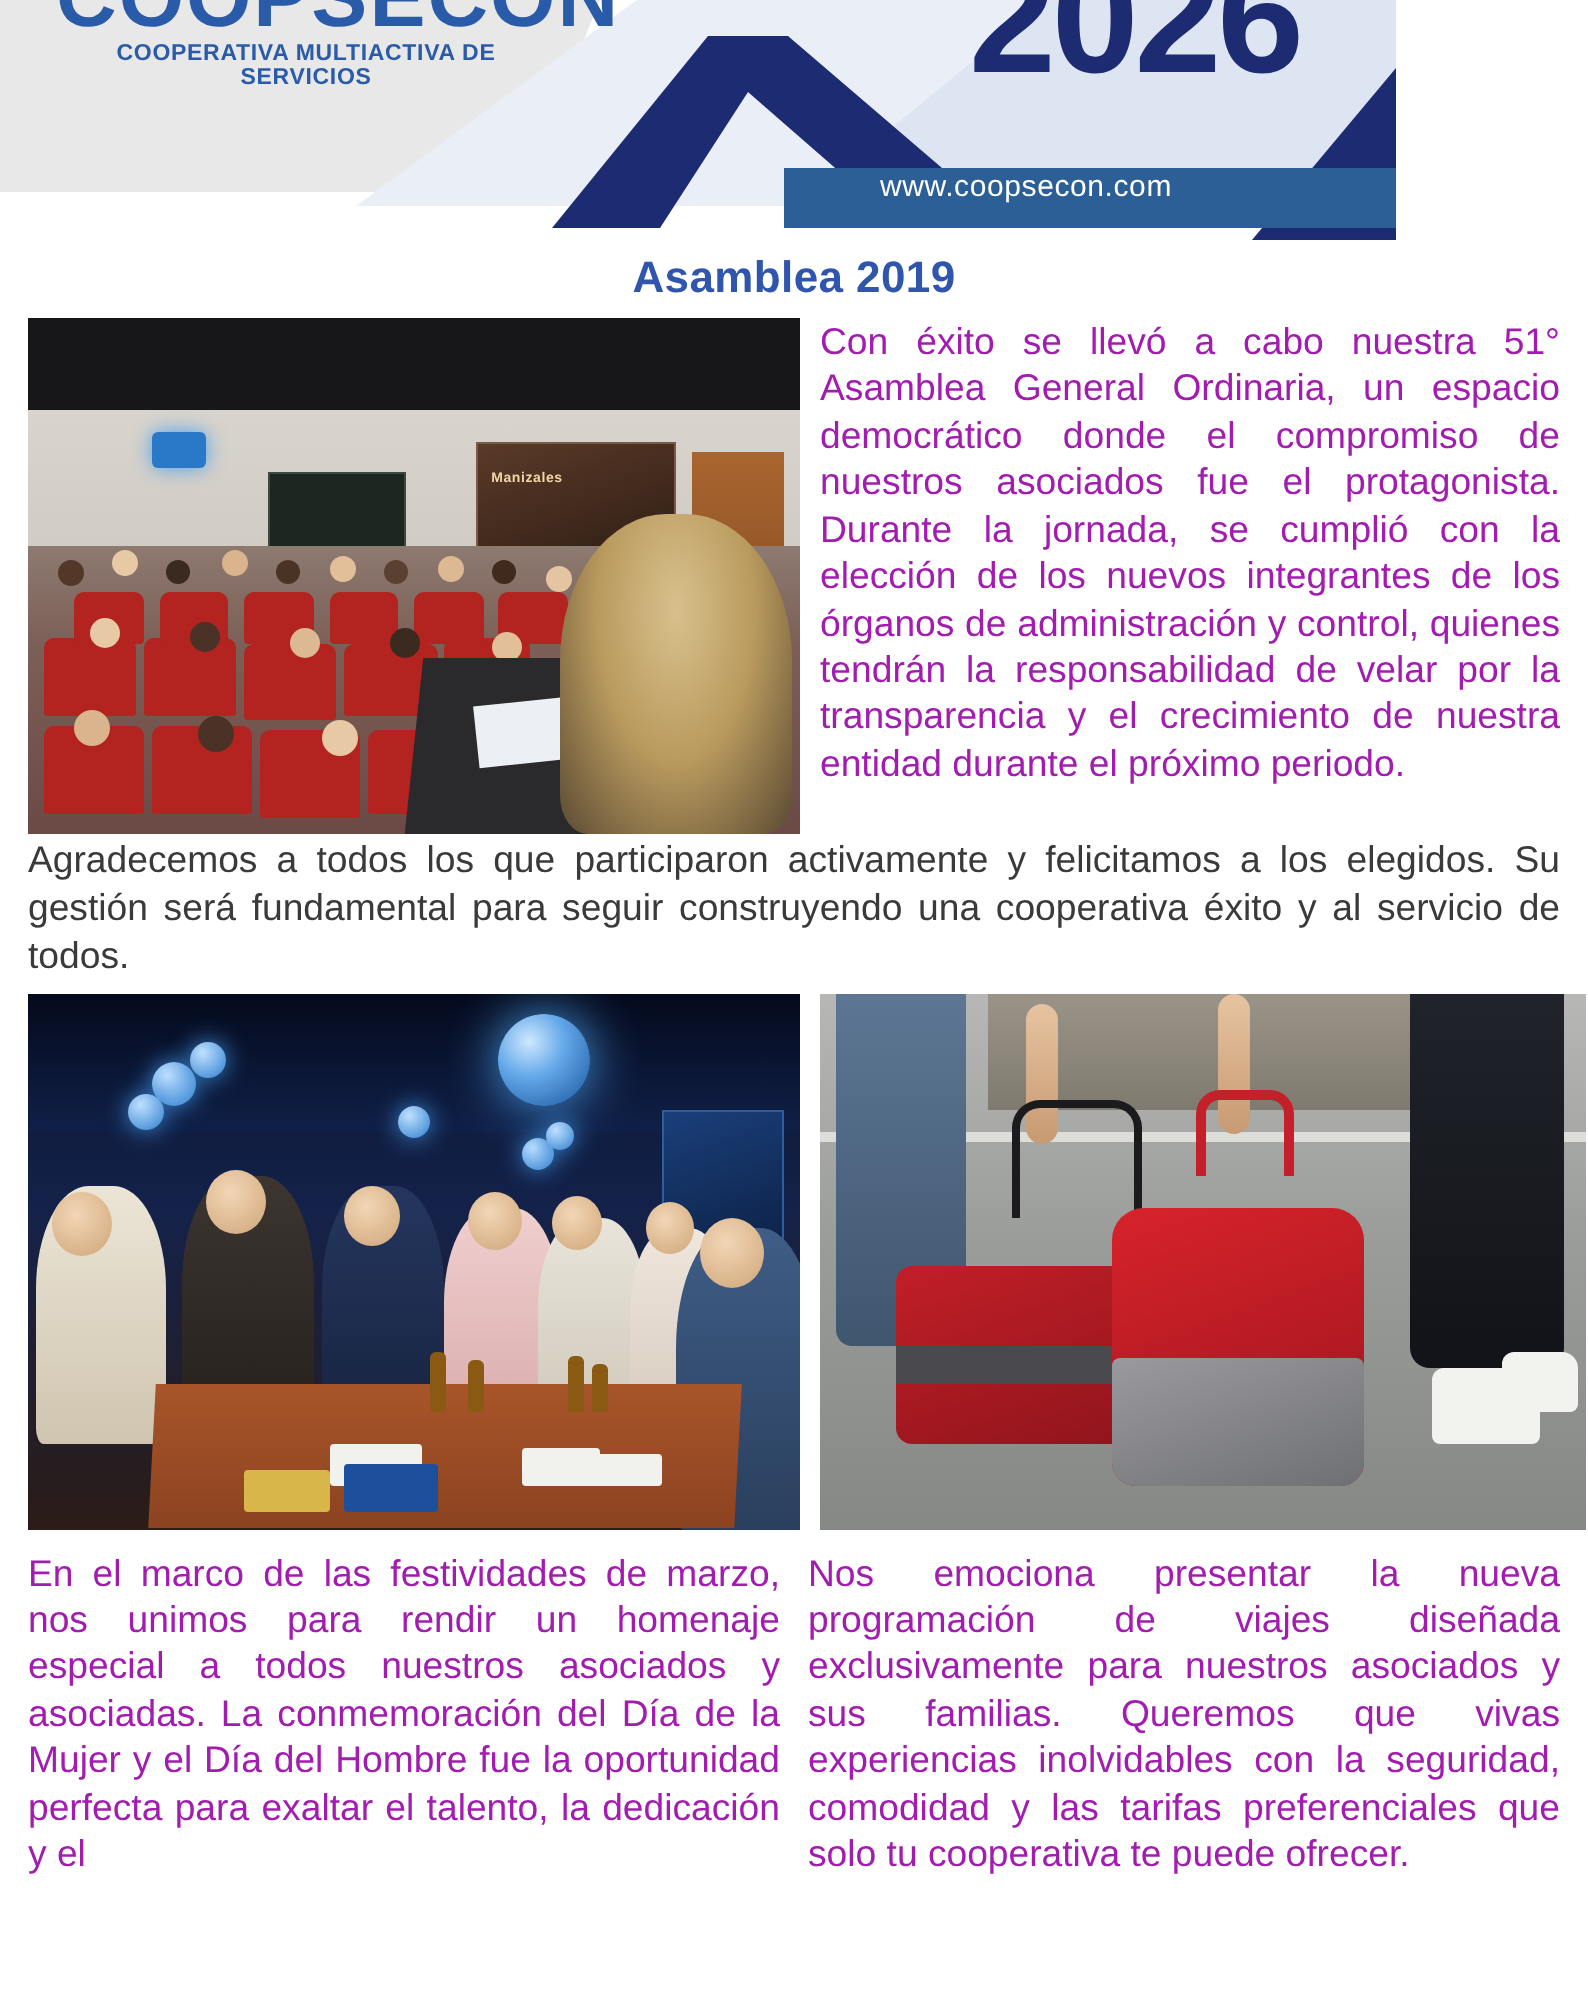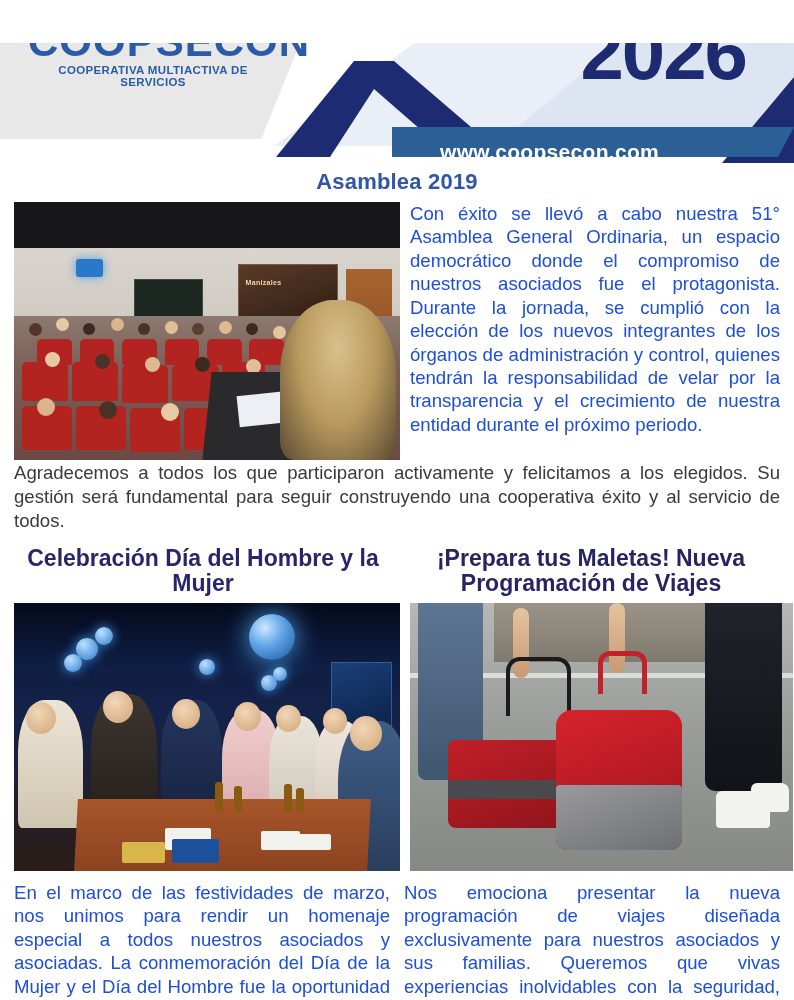--- a/index.html
+++ b/index.html
@@ -15,25 +15,24 @@
     position: relative;
     width: 794px;
     height: 1000px;
     background: #ffffff;
     overflow: hidden;
   }
 
   
   .header {
     position: relative;
-    width: 794px;
+    width: 698px;
     height: 120px;
     overflow: hidden;
     background: #ffffff;
-    margin-top: 43px;
   }
   .header-bg-grey {
     position: absolute;
     left: 0; top: 0;
     width: 360px; height: 96px;
     background: #e8e8e8;
   }
   
   .header-grey-diag {
     position: absolute;
@@ -112,23 +111,23 @@
   .url-bar {
     position: absolute;
     left: 392px; top: 84px;
     width: 402px; height: 30px;
     background: #2b5f96;
     z-index: 5;
     clip-path: polygon(0% 0%, 100% 0%, 96% 100%, 0% 100%);
   }
   .url-text {
     position: absolute;
-    left: 440px; top: 97px;
-    font-size: 21px;
-    font-weight: 700;
+    left: 440px; top: 85px;
+    font-size: 15px;
+    font-weight: 400;
     color: #ffffff;
     letter-spacing: 0.3px;
     z-index: 7;
   }
 
   
   .content {
     position: relative;
     padding: 0 14px;
   }
@@ -151,21 +150,21 @@
     background: #b9b9b9;
     flex: 0 0 auto;
   }
   .photo-assembly { width: 386px; height: 258px; }
   .photo-party    { width: 386px; height: 268px; }
   .photo-luggage  { width: 383px; height: 268px; }
 
   .body-text {
     font-size: 18.6px;
     line-height: 1.26;
-    color: #1d4ed8;
+    color: #a21caf;
     text-align: justify;
     font-family: "Liberation Sans", sans-serif;
   }
   .col-text { flex: 1 1 auto; }
 
   .full-text {
     font-size: 18.6px;
     line-height: 1.3;
     color: #3a3a3a;
     text-align: justify;
@@ -345,24 +344,20 @@
         <div class="aud-podium"></div>
         <div class="aud-paper"></div>
         <div class="aud-speaker"></div>
       </div>
 
       <div class="col-text body-text">Con éxito se llevó a cabo nuestra 51° Asamblea General Ordinaria, un espacio democrático donde el compromiso de nuestros asociados fue el protagonista. Durante la jornada, se cumplió con la elección de los nuevos integrantes de los órganos de administración y control, quienes tendrán la responsabilidad de velar por la transparencia y el crecimiento de nuestra entidad durante el próximo periodo.</div>
     </div>
 
     <div class="full-text">Agradecemos a todos los que participaron activamente y felicitamos a los elegidos. Su gestión será fundamental para seguir construyendo una cooperativa éxito y al servicio de todos.</div>
 
-    <div class="dual-heads">
-      <div class="dual-head">Celebración Día del Hombre y la Mujer</div>
-      <div class="dual-head right">¡Prepara tus Maletas! Nueva Programación de Viajes</div>
-    </div>
 
     <div class="dual-photos">
 
       <div class="photo photo-party">
         <div class="pt-bg"></div>
         <div class="pt-ceil"></div>
         <div class="pt-disco"></div>
         <div class="pt-ball" style="left:16%; top:13%; width:22px; height:22px;"></div>
         <div class="pt-ball" style="left:21%; top:9%;  width:18px; height:18px;"></div>
         <div class="pt-ball" style="left:13%; top:19%; width:18px; height:18px;"></div>

